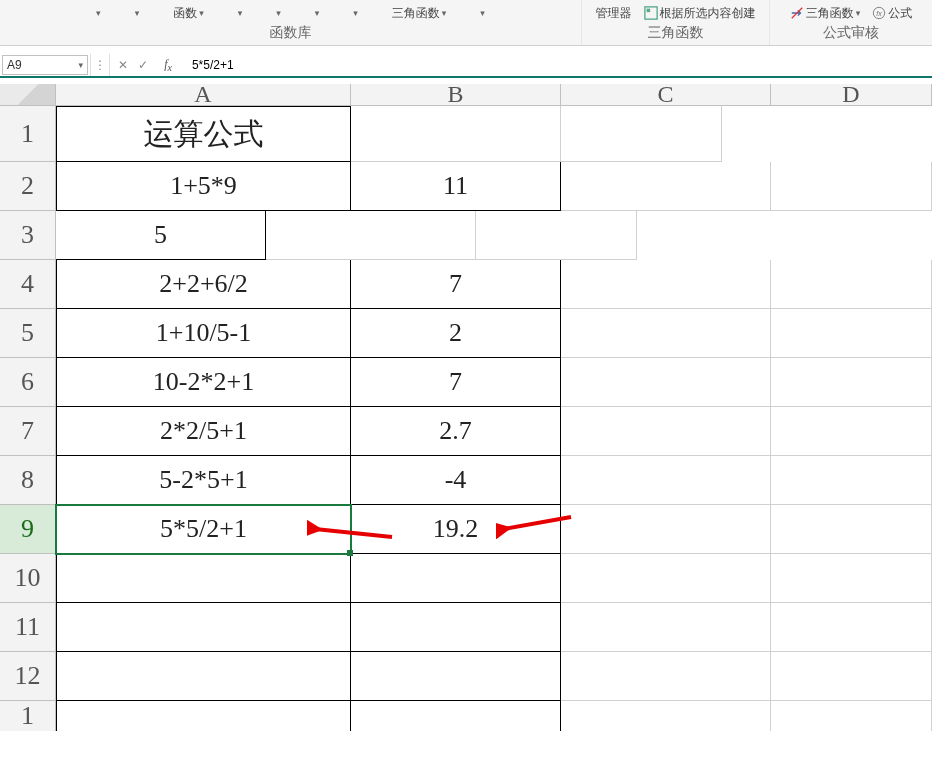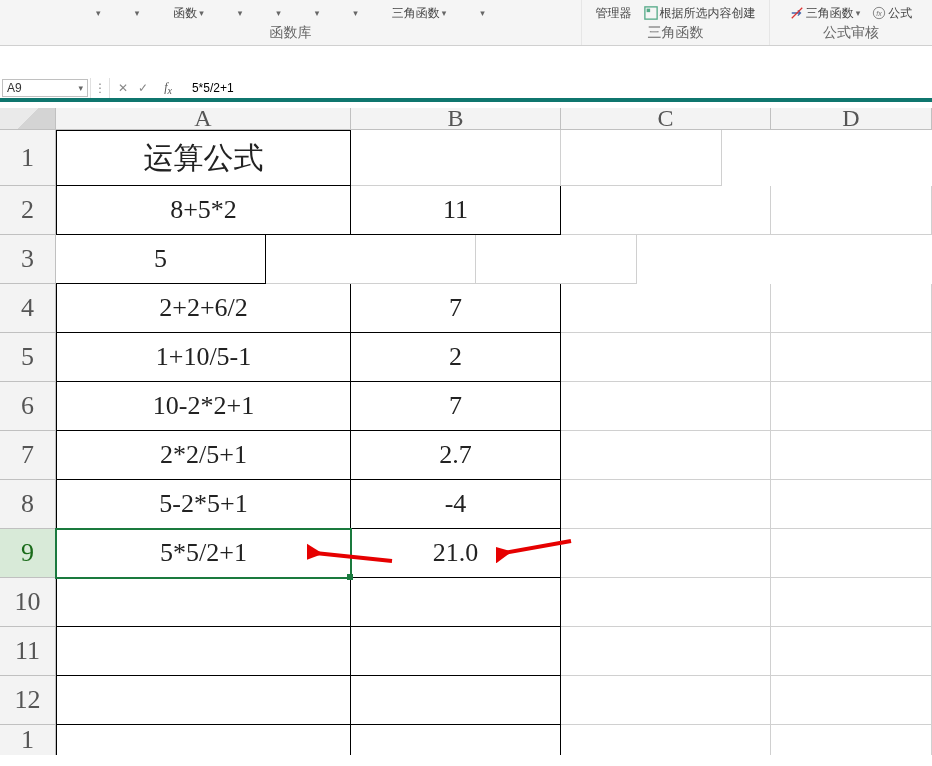--- a/index.html
+++ b/index.html
@@ -53,23 +53,23 @@
   .ribbon .icon-square {
     width: 14px; height: 14px;
     display: inline-block;
   }
 
   
   .formula-row {
     height: 24px;
     display: flex;
     align-items: stretch;
-    border-bottom: 4px solid #0f766e;
+    border-bottom: 2px solid #0f766e;
     background: #fff;
-    margin-top: 32px;
+    margin-top: 8px;
   }
   .name-box {
     width: 86px;
     border: 1px solid #c0c0c0;
     display: flex;
     align-items: center;
     justify-content: space-between;
     padding: 0 4px;
     margin: 1px 2px;
     font-size: 12px;
@@ -316,21 +316,21 @@
 
   <div class="row first">
     <div class="rowhdr">1</div>
     <div class="cell colA header b-right b-bottom b-top b-left">运算公式</div>
     <div class="cell colC"></div>
     <div class="cell colD"></div>
   </div>
 
   <div class="row">
     <div class="rowhdr">2</div>
-    <div class="cell colA b-right b-bottom b-left">8+5*2</div>
+    <div class="cell colA b-right b-bottom b-left">1+5*9</div>
     <div class="cell colB b-right b-bottom">11</div>
     <div class="cell colC"></div>
     <div class="cell colD"></div>
   </div>
 
   <div class="row">
     <div class="rowhdr">3</div>
     <div class="cell colB b-right b-bottom">5</div>
     <div class="cell colC"></div>
     <div class="cell colD"></div>
@@ -386,21 +386,21 @@
             <defs>
               <marker id="ah1" markerWidth="10" markerHeight="10" refX="2" refY="5" orient="auto">
                 <path d="M10 0 L0 5 L10 10 Z" fill="#e60000"></path>
               </marker>
             </defs>
             <line x1="85" y1="20" x2="8" y2="12" stroke="#e60000" stroke-width="4" marker-end="url(#ah1)"></line>
           </svg>
       </span>
     </div>
     <div class="cell colB b-right b-bottom">
-      <span>21.0</span>
+      <span>19.2</span>
       <span class="arrow" style="left:145px;top:8px">
         <svg width="80" height="26">
             <defs>
               <marker id="ah2" markerWidth="10" markerHeight="10" refX="2" refY="5" orient="auto">
                 <path d="M10 0 L0 5 L10 10 Z" fill="#e60000"></path>
               </marker>
             </defs>
             <line x1="75" y1="4" x2="8" y2="16" stroke="#e60000" stroke-width="4" marker-end="url(#ah2)"></line>
           </svg>
       </span>

